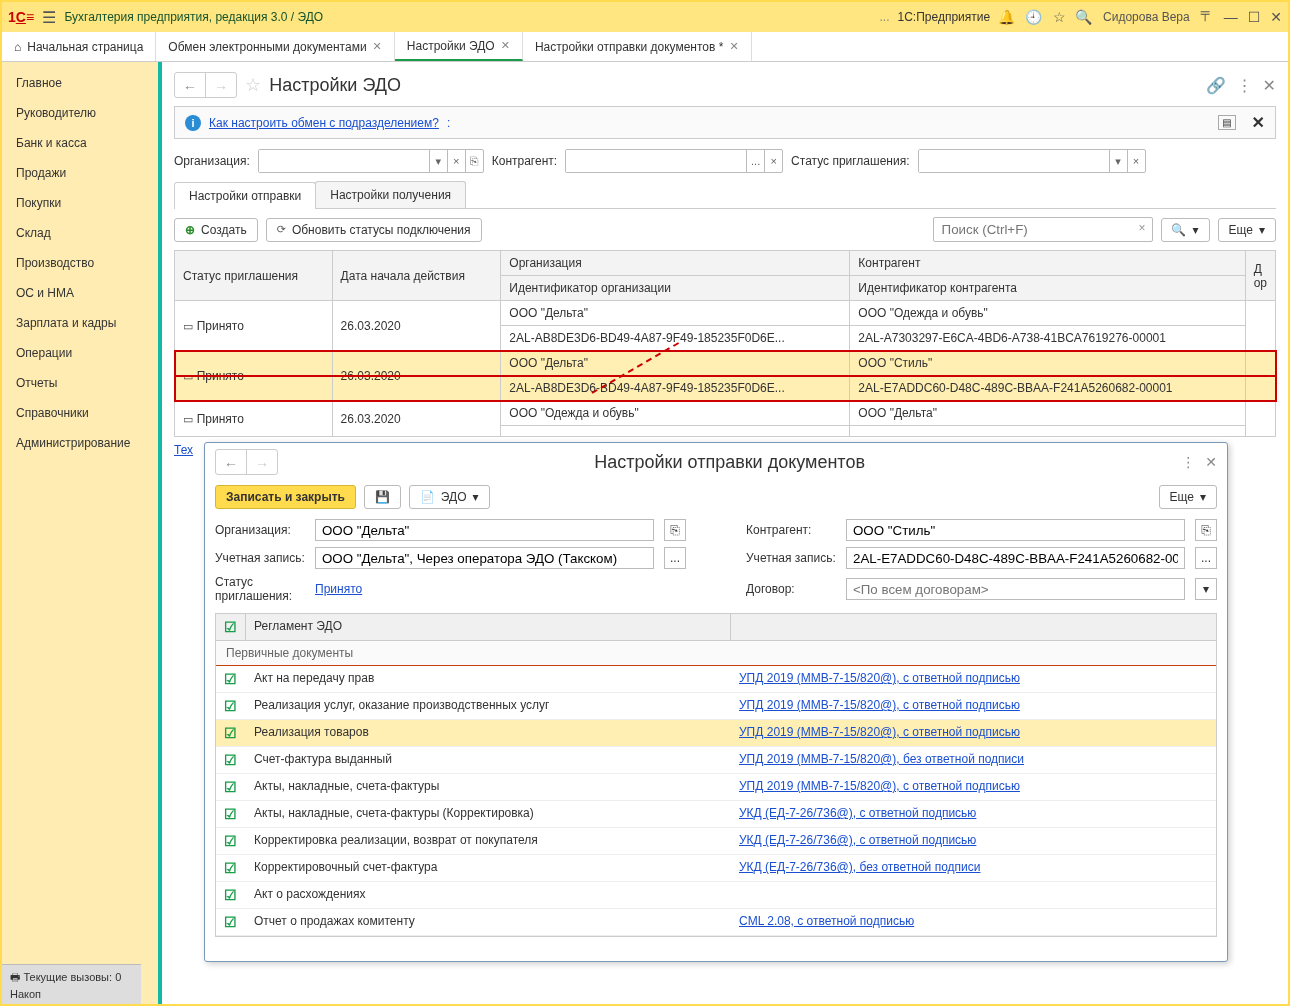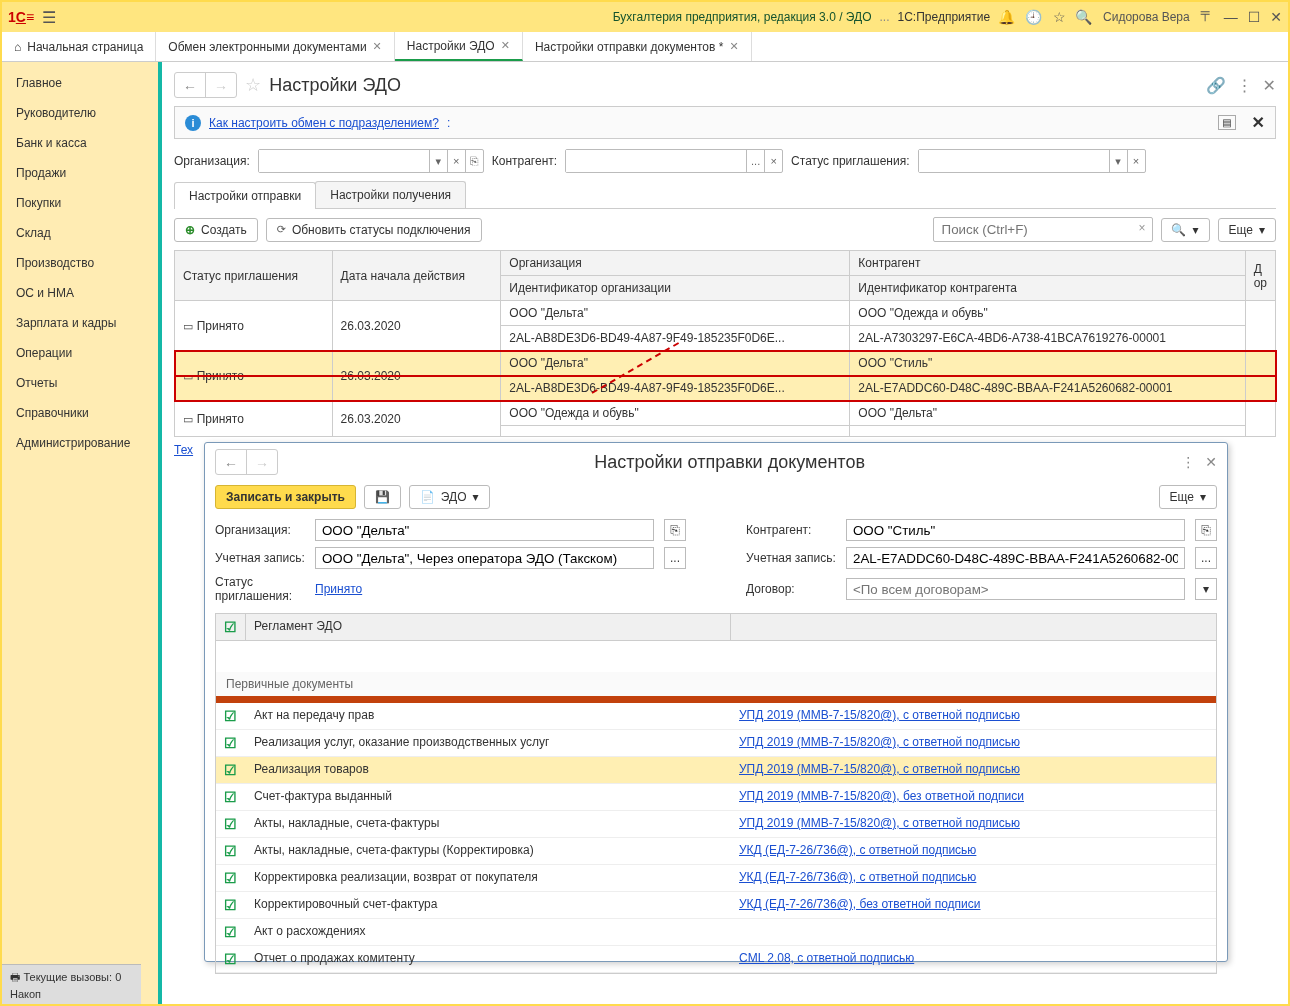--- a/index.html
+++ b/index.html
@@ -1,17 +1,17 @@
 <!DOCTYPE html>
 <html><head>
 <meta charset="utf-8">
 <style>
 * { box-sizing: border-box; font-family: Arial, sans-serif; }
 body { margin: 0; padding: 0; background: #fff; font-size: 12px; color: #333; width: 1290px; height: 1006px; position: relative; border: 2px solid #ffdb4d; overflow: hidden; }
-.titlebar { background: #ffe680; height: 30px; display: flex; align-items: center; padding: 0 6px; gap: 8px; text-align: right; }
+.titlebar { background: #ffe680; height: 30px; display: flex; align-items: center; padding: 0 6px; gap: 8px; }
 .logo { color: #c00; font-weight: bold; font-size: 14px; }
 .hamburger { font-size: 16px; color: #555; }
 .app-title { flex: 1; color: #14532d; }
 .titlebar-right { display: flex; align-items: center; gap: 10px; color: #555; }
 .titlebar-right span { font-size: 14px; }
 .tabstrip { background: #fff; border-bottom: 1px solid #ccc; display: flex; align-items: stretch; height: 30px; }
 .tab { display: flex; align-items: center; padding: 0 12px; border-right: 1px solid #ddd; gap: 6px; color: #333; }
 .tab.active { border-bottom: 2px solid #1a9c4a; }
 .tab.home { font-weight: normal; }
 .tab-close { color: #888; font-size: 11px; }
@@ -55,21 +55,21 @@
 .ov-title { font-size: 18px; flex: 1; text-align: center; }
 .ov-tools { display: flex; gap: 10px; color: #888; font-size: 14px; }
 .ov-toolbar { display: flex; gap: 8px; padding: 4px 10px; align-items: center; }
 .ov-form { padding: 6px 10px; display: grid; grid-template-columns: 90px 1fr 22px 40px 90px 1fr 22px; gap: 6px 10px; align-items: center; }
 .ov-form label { color: #333; }
 .ov-input { border: 1px solid #bbb; height: 22px; padding: 0 6px; width: 100%; }
 .ov-pick { border: 1px solid #bbb; width: 22px; height: 22px; display: flex; align-items: center; justify-content: center; }
 .doclist { border: 1px solid #ccc; margin: 4px 10px; }
 .doclist-head { background: #f0f0f0; display: grid; grid-template-columns: 30px 1fr 1fr; border-bottom: 1px solid #ccc; }
 .doclist-head > div { padding: 5px 8px; border-right: 1px solid #ccc; }
-.doc-section { background: #fafafa; padding: 5px 10px; border-bottom: 7px solid #c2410c; color: #666; margin-top: 31px; }
+.doc-section { background: #fafafa; padding: 5px 10px; border-bottom: 1px solid #c2410c; color: #666; }
 .doc-row { display: grid; grid-template-columns: 30px 1fr 1fr; border-bottom: 1px solid #eee; }
 .doc-row > div { padding: 5px 8px; }
 .doc-row.sel { background: #ffefb3; }
 .chk { color: #1a9c4a; font-size: 14px; font-weight: bold; }
 .reg-link { color: #1a4fd1; text-decoration: underline; }
 .arrow-line { position: absolute; left: 590px; top: 390px; width: 100px; border-top: 2px dashed #c00; transform: rotate(-30deg); transform-origin: left center; }
 .arrow-head { position: absolute; left: 587px; top: 454px; font-size: 14px; color: #c00; transform: rotate(-30deg); }
 .small-icon { font-size: 11px; color: #555; }
 </style>
 </head>

